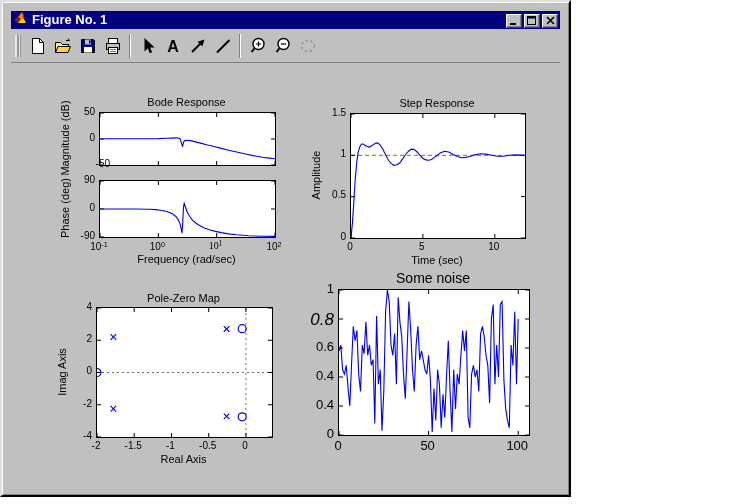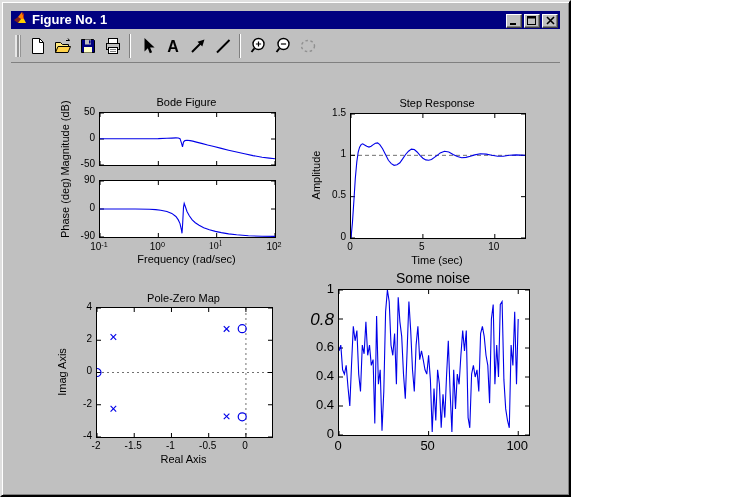--- a/index.html
+++ b/index.html
@@ -173,42 +173,42 @@
     </button>
     <button class="tbtn">
       <svg width="20" height="20" viewBox="0 0 20 20">
         <ellipse cx="10" cy="10" rx="6.5" ry="5.5" fill="none" stroke="#909090" stroke-width="1.4" stroke-dasharray="2.5 2.5"></ellipse>
         </svg>
     </button>
   </div>
 
   <div class="canvas" id="figure-canvas">
       <div>
-        <div class="chart-title" style="left: 88px; top: 33px; width: 175px; font-size: 11px;">Bode Figure</div>
+        <div class="chart-title" style="left: 88px; top: 33px; width: 175px; font-size: 11px;">Bode Response</div>
         <div class="ylabel" style="left: 54px; top: 75px; font-size: 11px;">Magnitude (dB)</div>
         <div class="axes" style="left: 88px; top: 49px; width: 177px; height: 54px;">
           <svg width="175" height="52" viewBox="0 0 175 52">
             <line x1="0" y1="52" x2="0" y2="48" stroke="#000"></line>
             <line x1="0" y1="0" x2="0" y2="4" stroke="#000"></line>
             <line x1="58.33333333333333" y1="52" x2="58.33333333333333" y2="48" stroke="#000"></line>
             <line x1="58.33333333333333" y1="0" x2="58.33333333333333" y2="4" stroke="#000"></line>
             <line x1="116.66666666666666" y1="52" x2="116.66666666666666" y2="48" stroke="#000"></line>
             <line x1="116.66666666666666" y1="0" x2="116.66666666666666" y2="4" stroke="#000"></line>
             <line x1="175" y1="52" x2="175" y2="48" stroke="#000"></line>
             <line x1="175" y1="0" x2="175" y2="4" stroke="#000"></line>
             <line x1="0" y1="52" x2="4" y2="52" stroke="#000"></line>
             <line x1="175" y1="52" x2="171" y2="52" stroke="#000"></line>
             <line x1="0" y1="26" x2="4" y2="26" stroke="#000"></line>
             <line x1="175" y1="26" x2="171" y2="26" stroke="#000"></line>
             <line x1="0" y1="0" x2="4" y2="0" stroke="#000"></line>
             <line x1="175" y1="0" x2="171" y2="0" stroke="#000"></line>
             <polyline points="0.0,25.8 27.8,25.8 45.4,25.7 58.3,25.6 66.9,25.3 71.8,25.1 75.9,24.9 78.3,25.0 80.0,25.7 81.5,30.2 82.5,33.8 83.5,29.1 84.9,27.6 87.0,27.3 90.1,27.6 92.8,28.1 96.4,29.1 101.5,30.4 107.6,32.0 114.0,33.5 121.3,35.4 128.6,37.2 136.6,39.0 144.5,40.8 153.0,42.6 162.1,44.2 169.3,45.1 175.0,45.8" fill="none" stroke="#0000E8" stroke-width="1.1"></polyline>
           </svg>
         </div>
-        <div class="tick-y" style="font-size: 10px; left: 42px; top: 94.8px; width: 42px;">-50</div>
+        <div class="tick-y" style="font-size: 10px; left: 57px; top: 94.8px; width: 42px;">-50</div>
         <div class="tick-y" style="font-size: 10px; left: 42px; top: 68.8px; width: 42px;">0</div>
         <div class="tick-y" style="font-size: 10px; left: 42px; top: 42.8px; width: 42px;">50</div>
       </div>
       <div>
         <div class="ylabel" style="left: 54px; top: 145px; font-size: 11px;">Phase (deg)</div>
         <div class="xlabel" style="left: 88px; top: 190px; width: 175px; font-size: 11px;">Frequency (rad/sec)</div>
         <div class="axes" style="left: 88px; top: 117px; width: 177px; height: 58px;">
           <svg width="175" height="56" viewBox="0 0 175 56">
             <line x1="0" y1="56" x2="0" y2="52" stroke="#000"></line>
             <line x1="0" y1="0" x2="0" y2="4" stroke="#000"></line>

